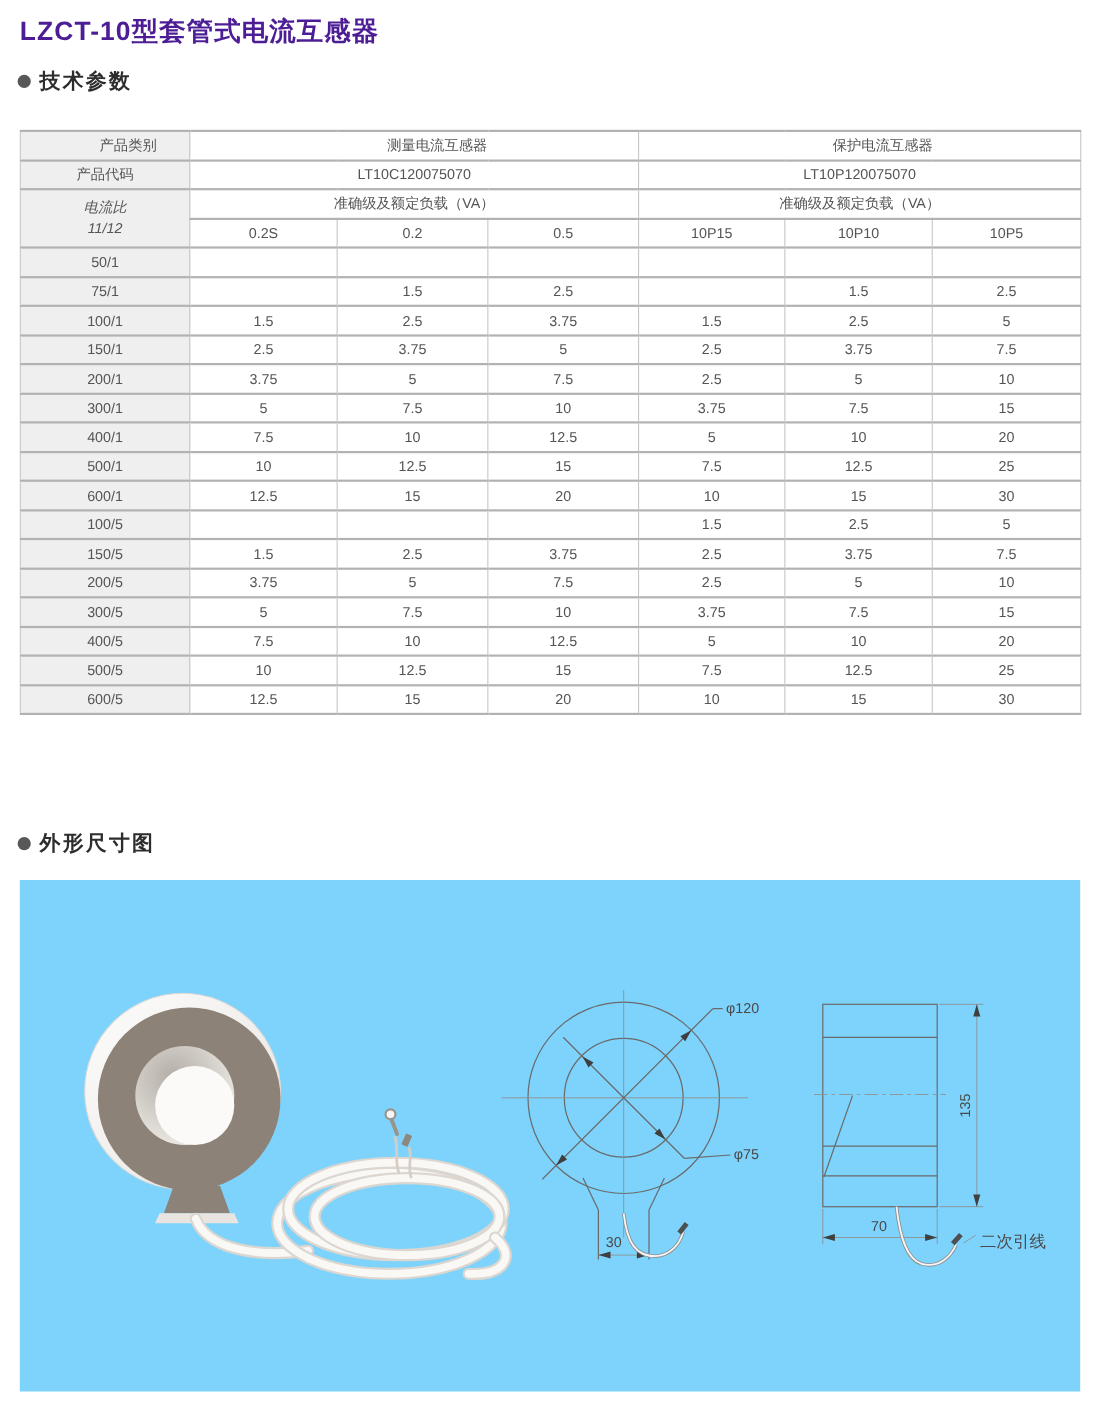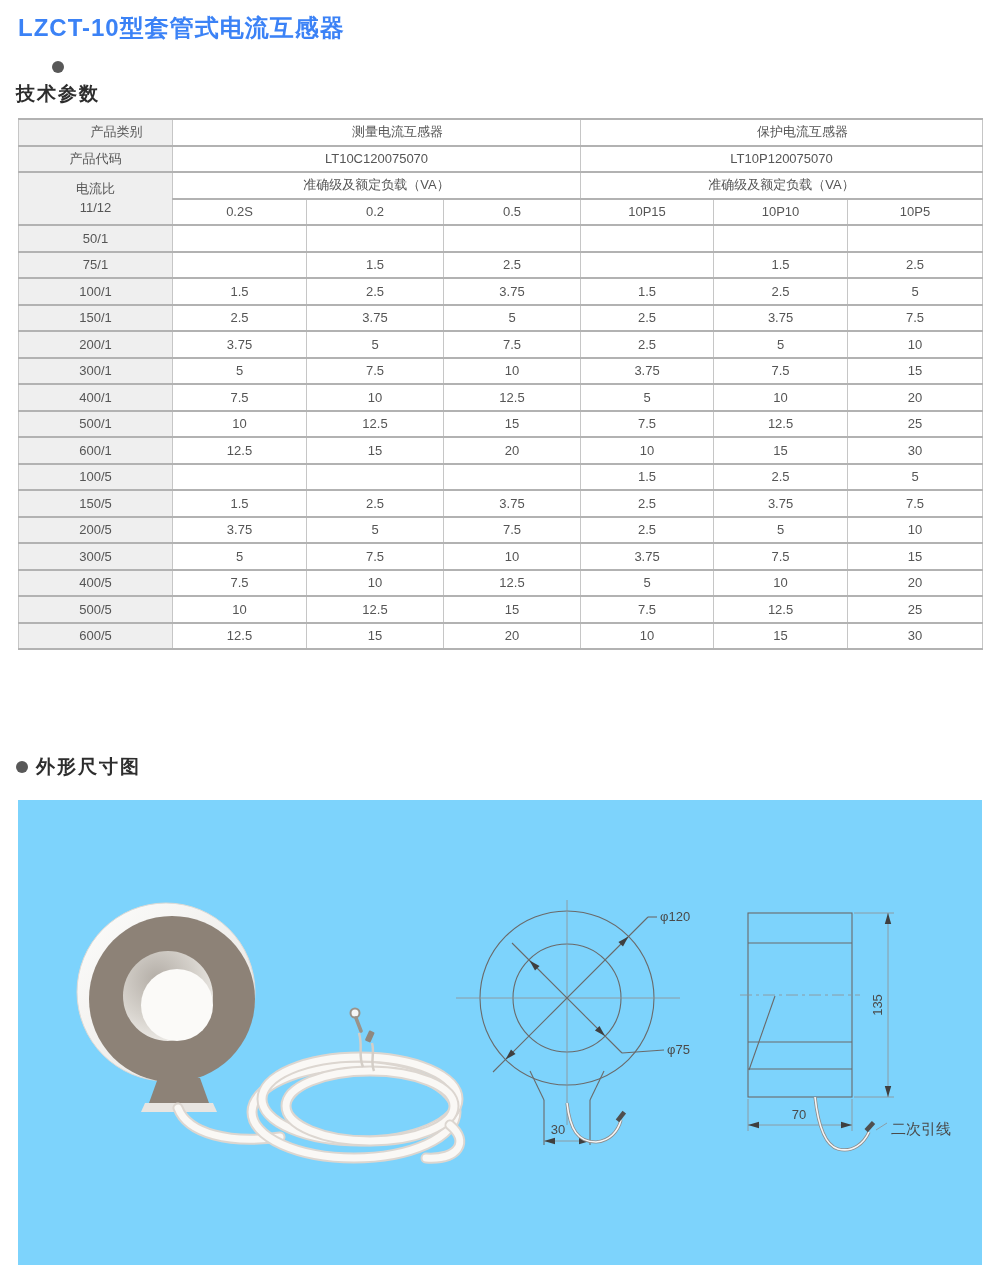--- a/index.html
+++ b/index.html
@@ -1,39 +1,39 @@
 <!DOCTYPE html>
 <html><head>
 <meta charset="utf-8">
 <style>
   * { box-sizing: border-box; margin: 0; padding: 0; }
   html,body { width:1000px; height:1280px; background:#ffffff;
     font-family:"Liberation Sans", sans-serif; position:relative; }
 
   .page-title { position:absolute; left:18px; top:12px; font-size:24px;
-    font-weight:bold; color:#3b82f6; letter-spacing:1px; }
+    font-weight:bold; color:#4c1d95; letter-spacing:1px; }
 
   .section-head { position:absolute; left:16px; display:flex; align-items:center; gap:8px; }
   .section-head .dot { width:12px; height:12px; border-radius:50%; background:#585858; flex:0 0 auto; }
   .section-head .sec-label { font-size:19px; font-weight:bold; color:#2d2d2d; letter-spacing:2px; }
-  #sec-params { top:61px;flex-direction:column; }
+  #sec-params { top:61px; }
   #sec-dims { top:754px; }
 
   table.spec-table { position:absolute; left:18px; top:118px; width:964px;
     border-collapse:collapse; table-layout:fixed; }
   .spec-table td { border-top:2px solid #b2b2b2; border-bottom:2px solid #b2b2b2;
     border-left:1px solid #c6c6c6; border-right:1px solid #c6c6c6;
     text-align:center; vertical-align:middle; color:#4d4d4d; font-size:14px; }
   .spec-table td.lbl { background:#efefef; }
   tr.r-cat td { height:47px;padding-left:42px; }
   tr.r-code td { height:46px; }
   tr.r-acc td { height:47px; }
   tr.r-cls td { height:29px; font-size:14px; }
   .spec-table tbody td { height:26.5px; font-size:13px; color:#555; }
-  .ratio-hdr div { line-height:1.45; }
+  .ratio-hdr div { line-height:1.45;font-style:italic; }
 
   .dim-panel { position:absolute; left:18px; top:800px; width:964px; height:465px;
     background:#7dd3fc; }
   .dim-panel svg { position:absolute; left:0; top:0; }
 
   .draw-line { stroke:#6a6a6a; stroke-width:1.1; fill:none; }
   .thin-line { stroke:#8f8f8f; stroke-width:0.8; fill:none; }
   .dim-text { fill:#4a4a4a; font-size:13px; font-family:"Liberation Sans",sans-serif; }
   .arrow { fill:#3f3f3f; }
 </style>

